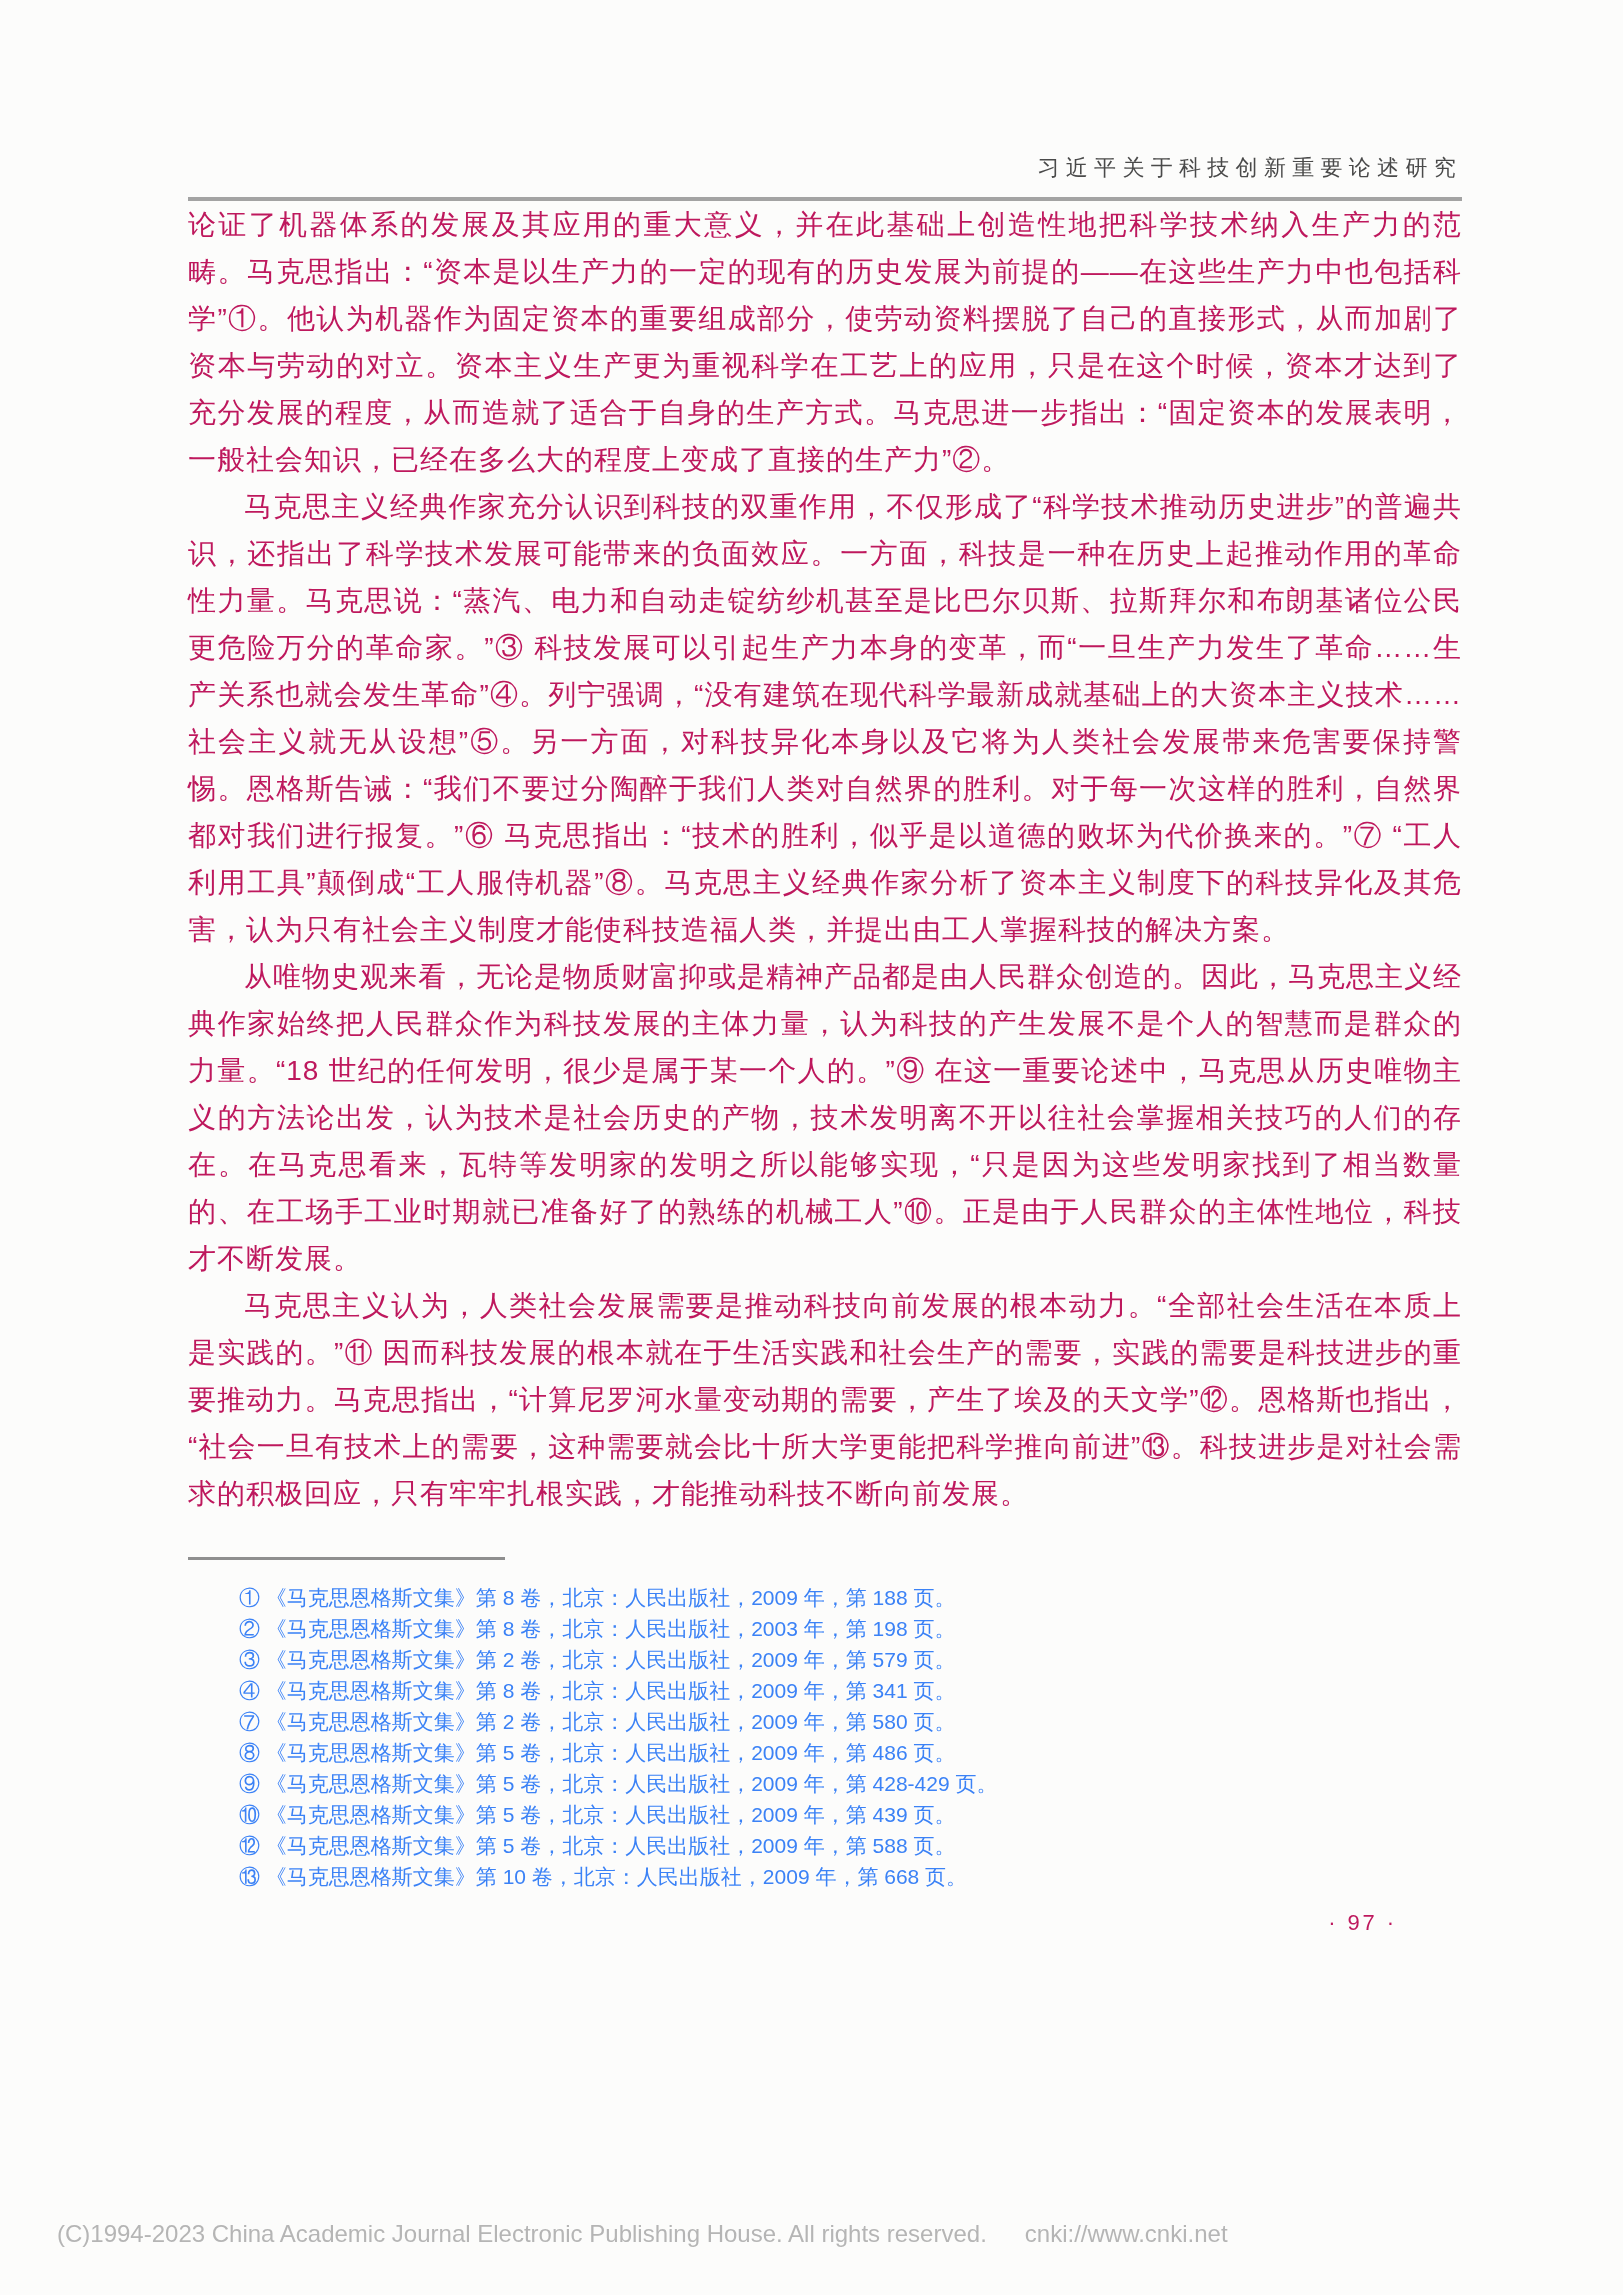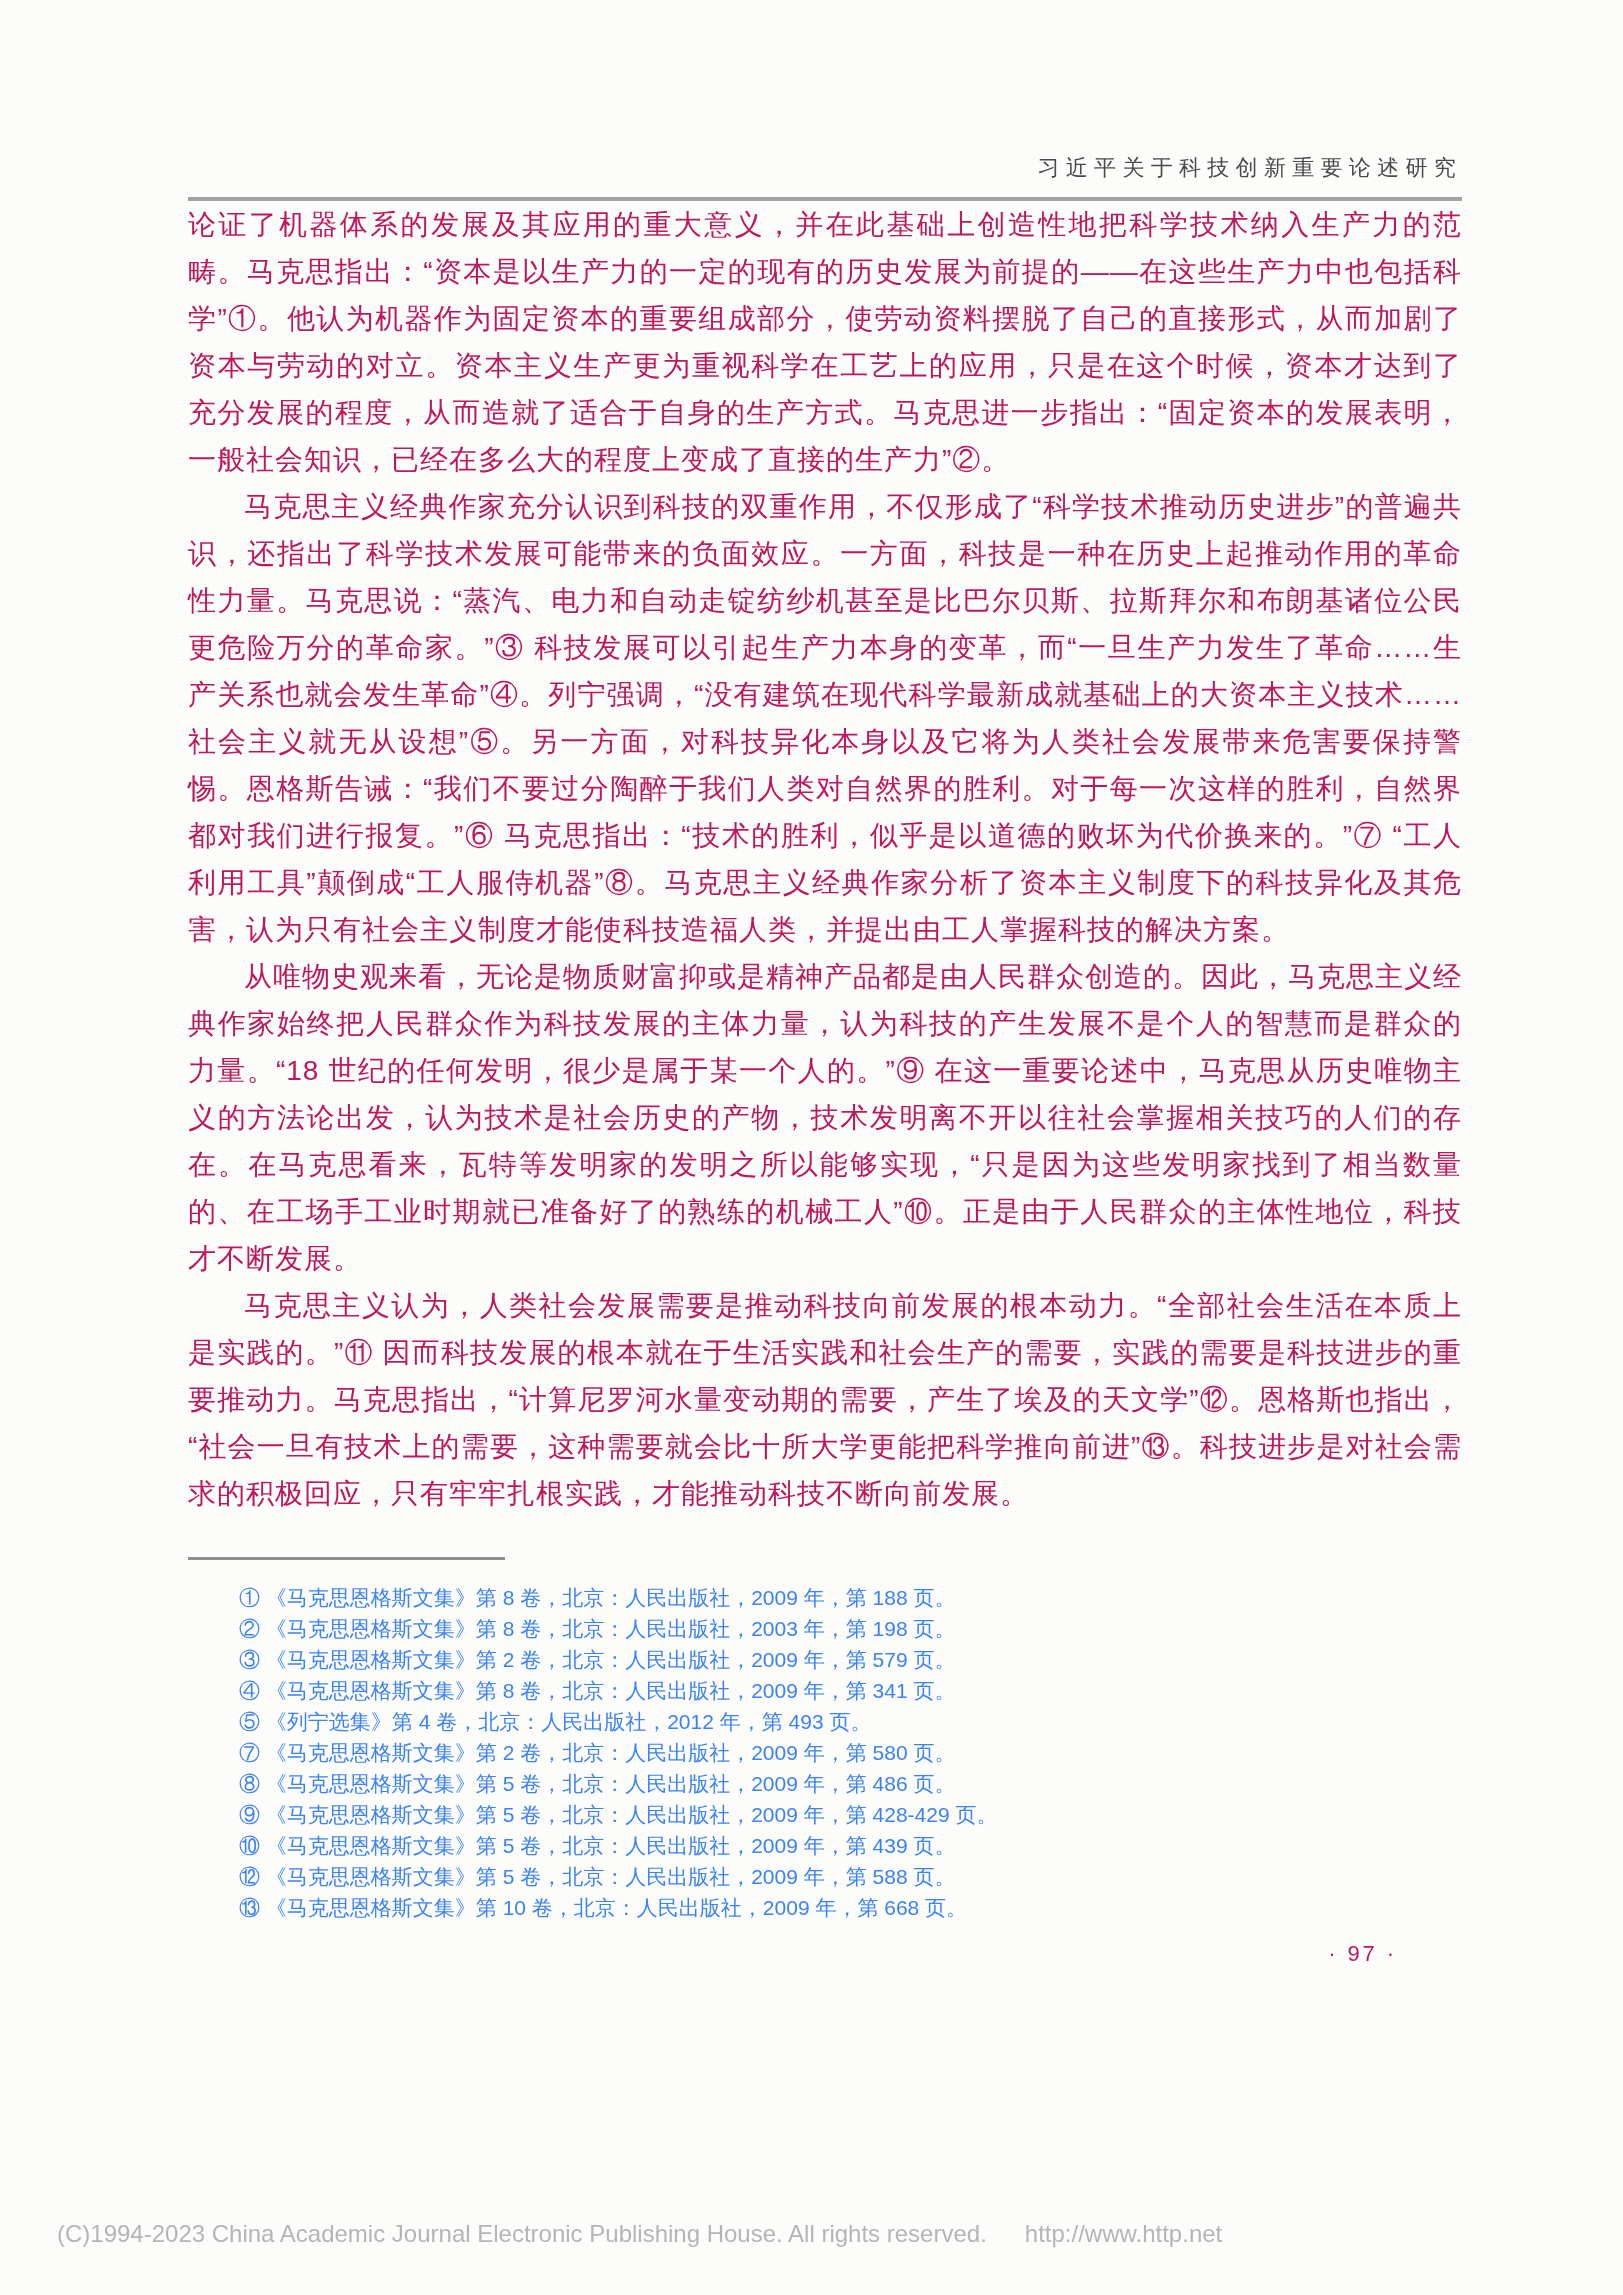--- a/index.html
+++ b/index.html
@@ -100,29 +100,28 @@
       <p class="para">马克思主义认为，人类社会发展需要是推动科技向前发展的根本动力。“全部社会生活在本质上是实践的。”⑪ 因而科技发展的根本就在于生活实践和社会生产的需要，实践的需要是科技进步的重要推动力。马克思指出，“计算尼罗河水量变动期的需要，产生了埃及的天文学”⑫。恩格斯也指出，“社会一旦有技术上的需要，这种需要就会比十所大学更能把科学推向前进”⑬。科技进步是对社会需求的积极回应，只有牢牢扎根实践，才能推动科技不断向前发展。</p>
     </div>
 
     <div class="fn-rule"></div>
 
     <div class="footnotes">
       <div class="footnote-item">① 《马克思恩格斯文集》第 8 卷，北京：人民出版社，2009 年，第 188 页。</div>
       <div class="footnote-item">② 《马克思恩格斯文集》第 8 卷，北京：人民出版社，2003 年，第 198 页。</div>
       <div class="footnote-item">③ 《马克思恩格斯文集》第 2 卷，北京：人民出版社，2009 年，第 579 页。</div>
       <div class="footnote-item">④ 《马克思恩格斯文集》第 8 卷，北京：人民出版社，2009 年，第 341 页。</div>
-      <div class="footnote-item">⑤ 《列宁选集》第 4 卷，北京：人民出版社，2012 年，第 493 页。</div>
       <div class="footnote-item">⑦ 《马克思恩格斯文集》第 2 卷，北京：人民出版社，2009 年，第 580 页。</div>
       <div class="footnote-item">⑧ 《马克思恩格斯文集》第 5 卷，北京：人民出版社，2009 年，第 486 页。</div>
       <div class="footnote-item">⑨ 《马克思恩格斯文集》第 5 卷，北京：人民出版社，2009 年，第 428-429 页。</div>
       <div class="footnote-item">⑩ 《马克思恩格斯文集》第 5 卷，北京：人民出版社，2009 年，第 439 页。</div>
       <div class="footnote-item">⑫ 《马克思恩格斯文集》第 5 卷，北京：人民出版社，2009 年，第 588 页。</div>
       <div class="footnote-item">⑬ 《马克思恩格斯文集》第 10 卷，北京：人民出版社，2009 年，第 668 页。</div>
     </div>
 
     <div class="page-number">· 97 ·</div>
   </div>
 
   <div class="footer">
-    <span>(C)1994-2023 China Academic Journal Electronic Publishing House. All rights reserved.</span><span class="url">http://www.http.net</span>
+    <span>(C)1994-2023 China Academic Journal Electronic Publishing House. All rights reserved.</span><span class="url">cnki://www.cnki.net</span>
   </div>
 </div>
 
 
 </body></html>

